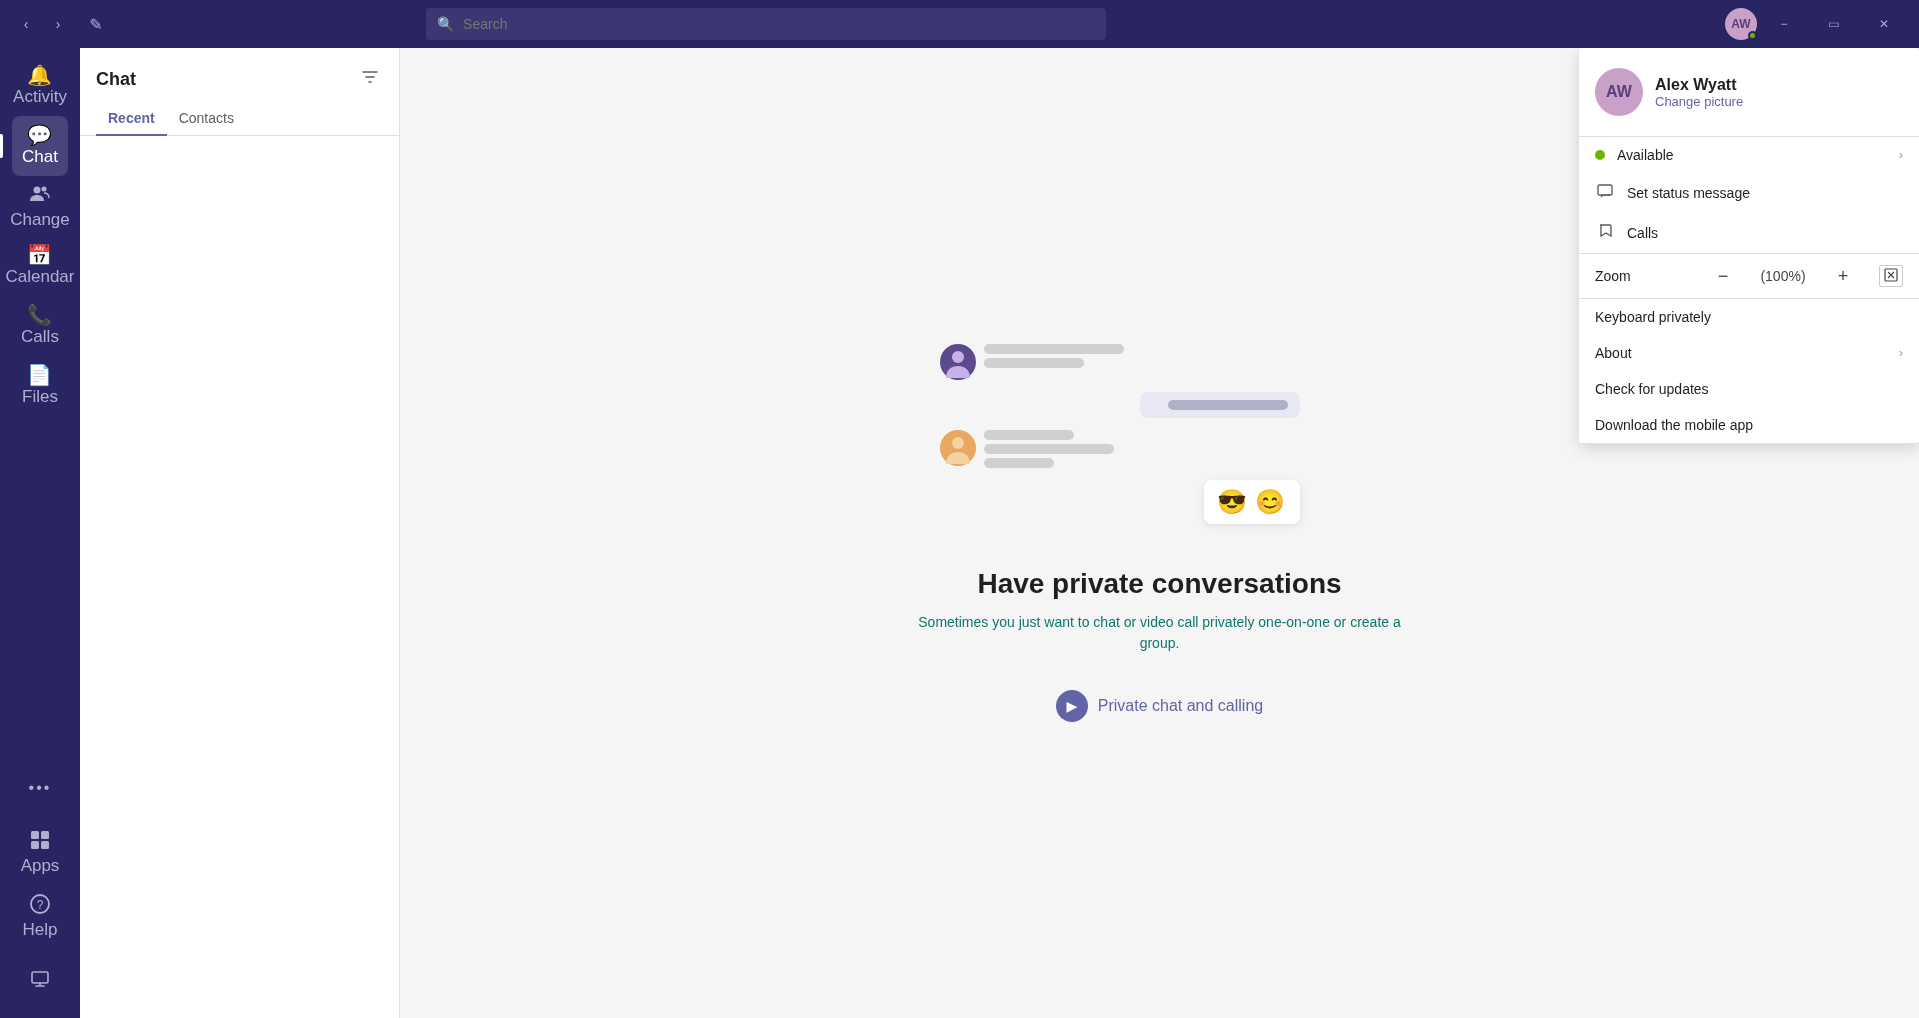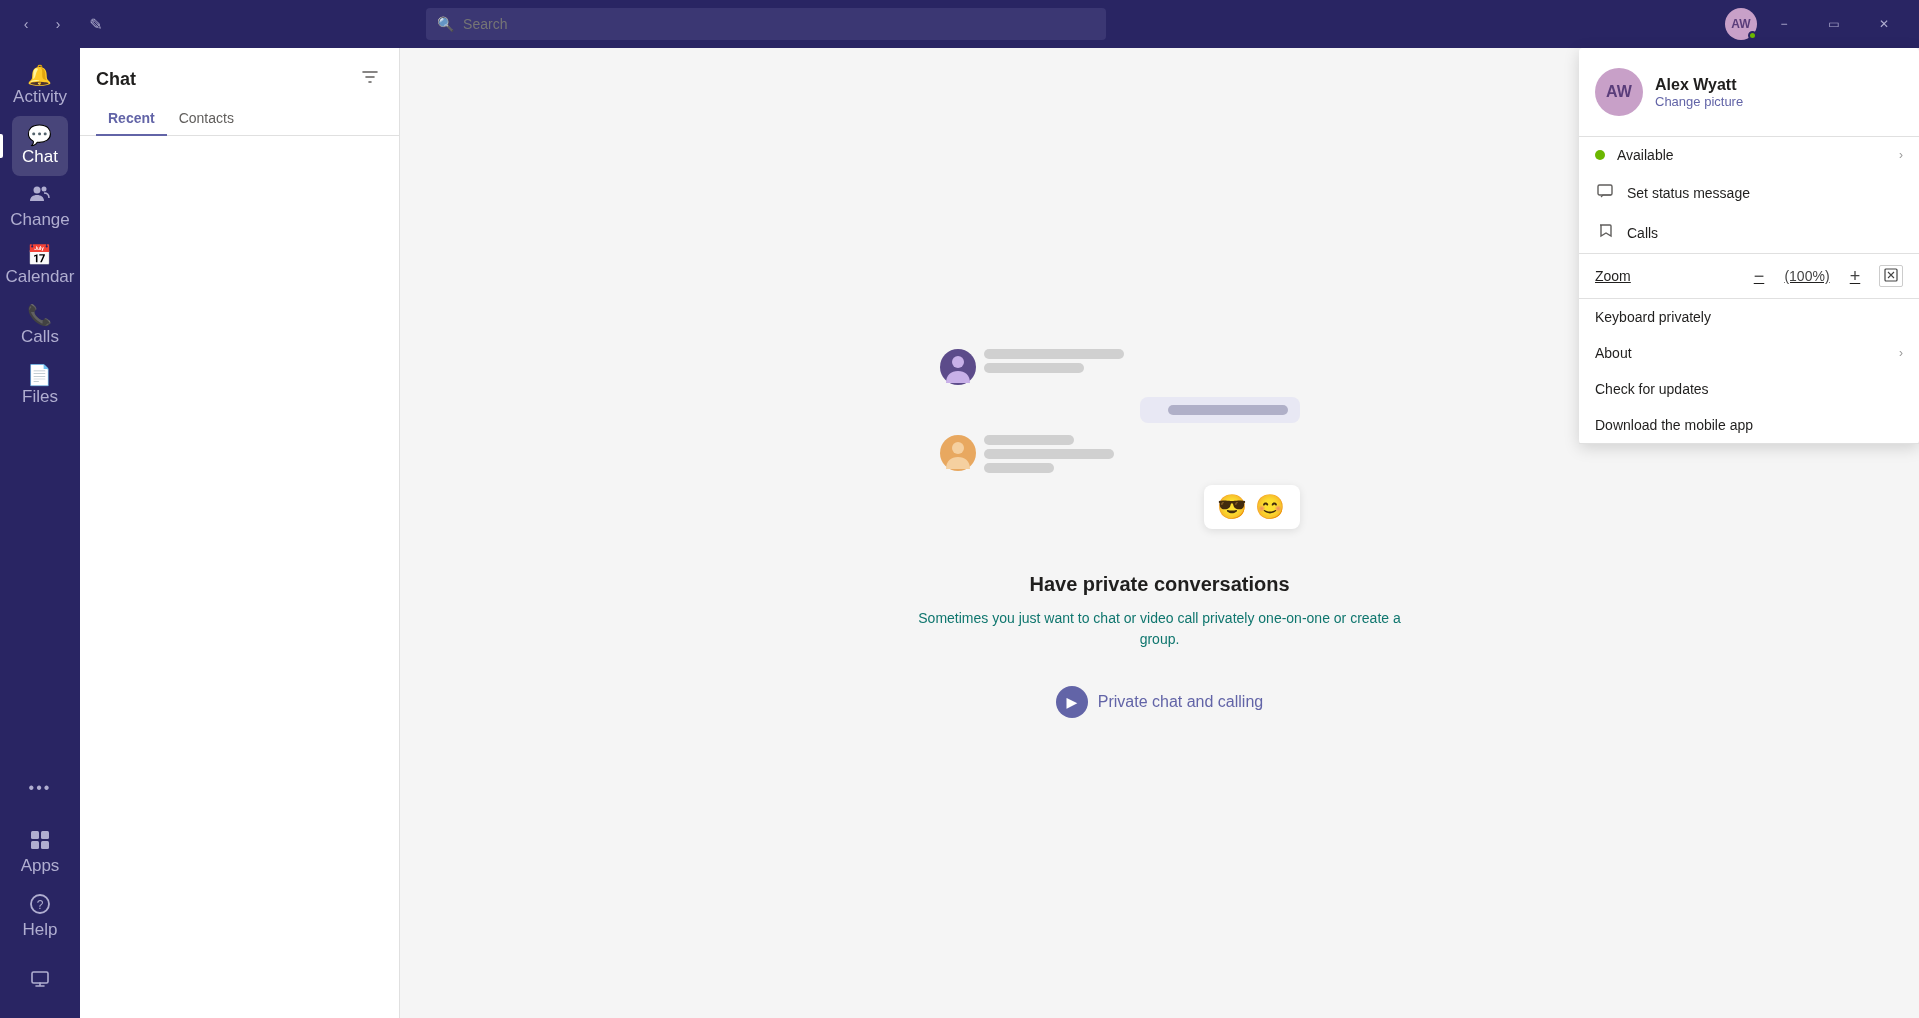--- a/index.html
+++ b/index.html
@@ -113,21 +113,21 @@
     .bubble-box {
       background: #e8e8f4; border-radius: 8px; padding: 8px 12px;
       display: flex; align-items: center; justify-content: flex-end;
     }
     .bubble-box-line { height: 10px; background: #b0b0c8; border-radius: 5px; }
     .emoji-row {
       background: white; border-radius: 8px; padding: 8px 14px;
       box-shadow: 0 2px 8px rgba(0,0,0,0.1); font-size: 24px;
       display: flex; gap: 8px;
     }
-    .illus-title { font-size: 20px; font-weight: 700; color: #201f1e; margin-bottom: 12px; text-align: center; }
+    .illus-title { font-size: 28px; font-weight: 700; color: #201f1e; margin-bottom: 12px; text-align: center; }
     .illus-desc { font-size: 14px; color: #0f766e; text-align: center; line-height: 1.5; margin-bottom: 36px; }
     .cta-link {
       display: flex; align-items: center; gap: 10px; color: #6264a7;
       font-size: 16px; font-weight: 500; cursor: pointer; text-decoration: none;
     }
     .cta-icon {
       width: 32px; height: 32px; background: #6264a7; border-radius: 50%;
       display: flex; align-items: center; justify-content: center; color: white; font-size: 14px;
     }
 
@@ -149,21 +149,21 @@
     .profile-name { font-size: 16px; font-weight: 600; color: #201f1e; }
     .profile-change { font-size: 13px; color: #6264a7; cursor: pointer; }
     .dropdown-divider { height: 1px; background: #e0e0e0; margin: 0; }
     .dropdown-item {
       display: flex; align-items: center; padding: 10px 16px;
       cursor: pointer; font-size: 14px; color: #201f1e; gap: 12px;
     }
     .dropdown-item-icon { font-size: 16px; color: #605e5c; width: 20px; text-align: center; }
     .dropdown-item-chevron { margin-left: auto; color: #999; font-size: 12px; }
     .zoom-row {
-      display: flex; align-items: center; padding: 10px 16px; gap: 12px; font-size: 14px; color: #201f1e; text-decoration: underline;
+      display: flex; align-items: center; padding: 10px 16px; gap: 24px; font-size: 14px; color: #201f1e;
     }
     .zoom-label { flex: 1; }
     .zoom-btn {
       background: none; border: none; cursor: pointer; width: 24px; height: 24px;
       font-size: 18px; color: #444; display: flex; align-items: center; justify-content: center;
     }
     .zoom-value { font-size: 14px; color: #444; min-width: 48px; text-align: center; }
     .zoom-fit { background: none; border: 1px solid #ccc; padding: 2px 4px; font-size: 11px; cursor: pointer; border-radius: 2px; }
     .status-dot { width: 10px; height: 10px; background: #6bb700; border-radius: 50%; flex-shrink: 0; }
   </style>

